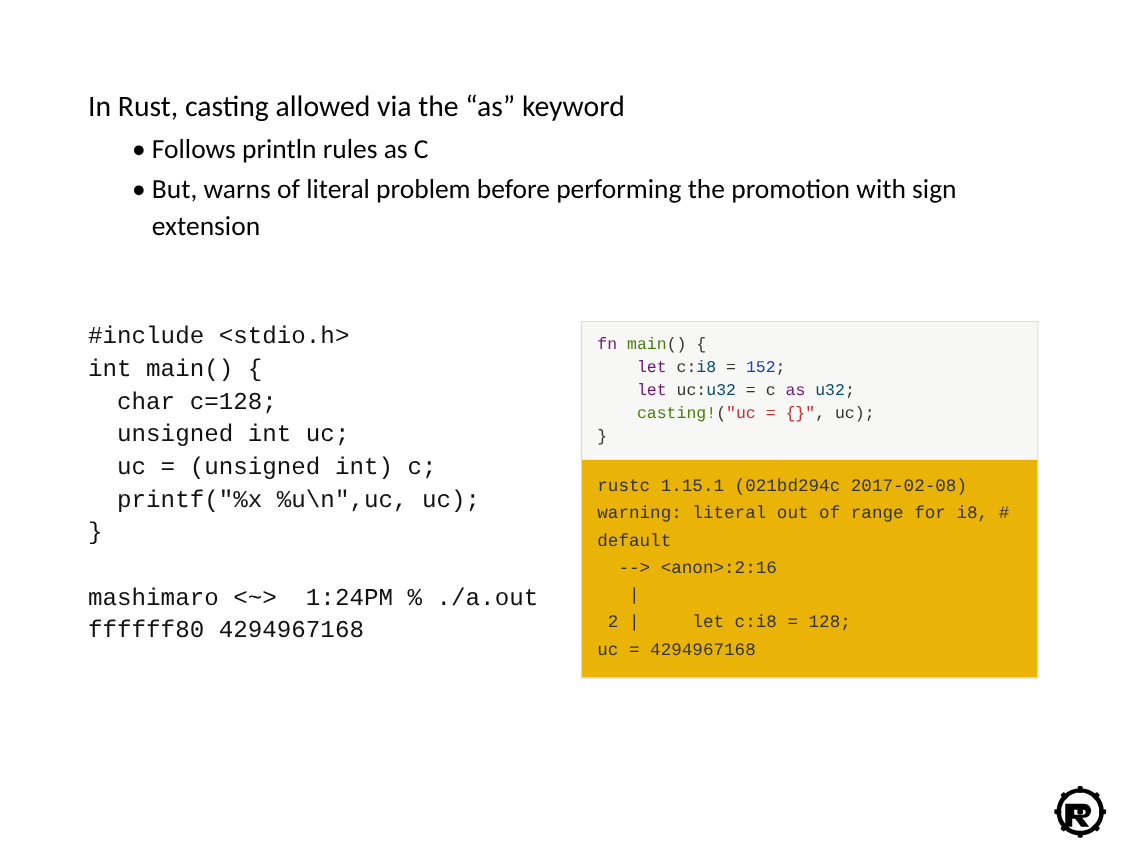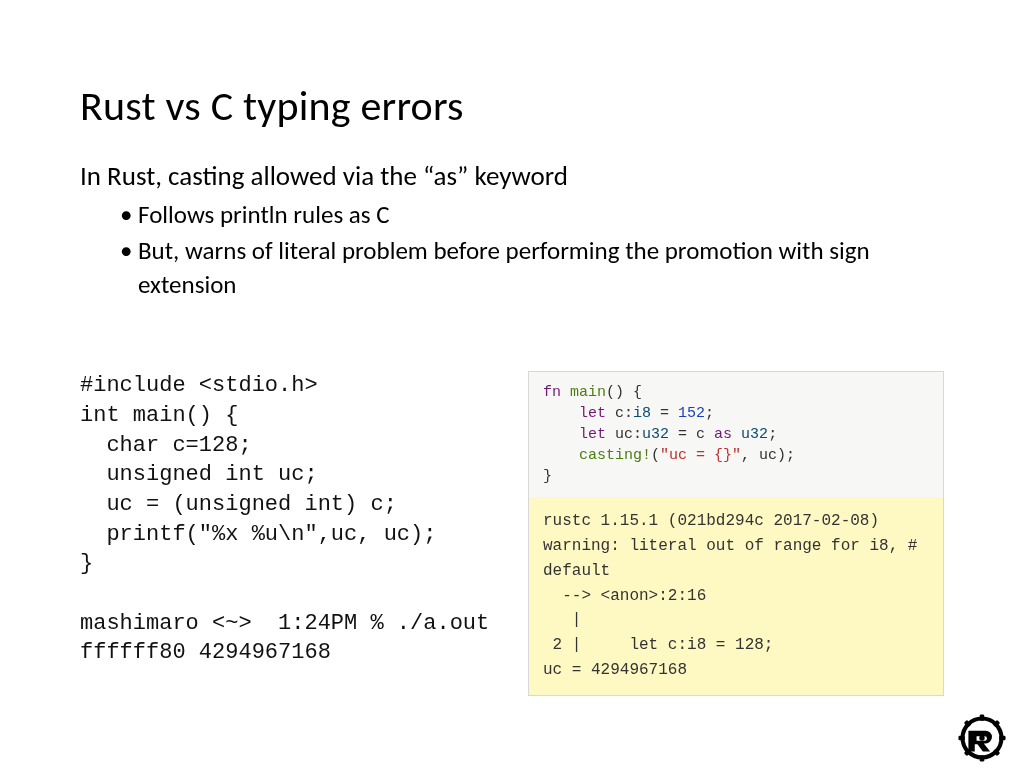--- a/index.html
+++ b/index.html
@@ -12,28 +12,27 @@
   ul.bullets li::before { content: "•"; position: absolute; left: -18px; top: 0; }
   .cols { display: flex; margin-top: 70px; gap: 28px; align-items: flex-start; }
   .left { flex: 0 0 420px; font-family: "Courier New", Courier, monospace; font-size: 22px; line-height: 1.35; white-space: pre; color: #111; }
   .right { flex: 1 1 auto; border: 1px solid #d8d8d8; font-family: "Courier New", Courier, monospace; font-size: 15px; color: #333; overflow: hidden; }
   .code-upper { background: #f7f7f6; padding: 10px 14px; white-space: pre; line-height: 1.4; }
   .kw { color: #701a75; }
   .ty { color: #0c4a6e; }
   .fnname { color: #4d7c0f; }
   .num { color: #1a3fbf; }
   .str { color: #c03030; }
-  .code-lower { background: #fef9c3; padding: 12px 14px; white-space: pre; line-height: 1.55; font-size: 16px; color: #333; }
+  .code-lower { background: #eab308; padding: 12px 14px; white-space: pre; line-height: 1.55; font-size: 16px; color: #333; }
   .rust-logo { position: absolute; right: 14px; bottom: 6px; width: 56px; height: 48px; }
 </style>
 </head>
 <body>
 
 <div class="slide">
-  <h1 class="title">Rust vs C typing errors</h1>
 
   <p class="lead">In Rust, casting allowed via the “as” keyword</p>
   <ul class="bullets">
     <li>Follows println rules as C</li>
     <li>But, warns of literal problem before performing the promotion with sign extension</li>
   </ul>
 
   <div class="cols">
     <div class="left">#include &lt;stdio.h&gt;
 int main() {

